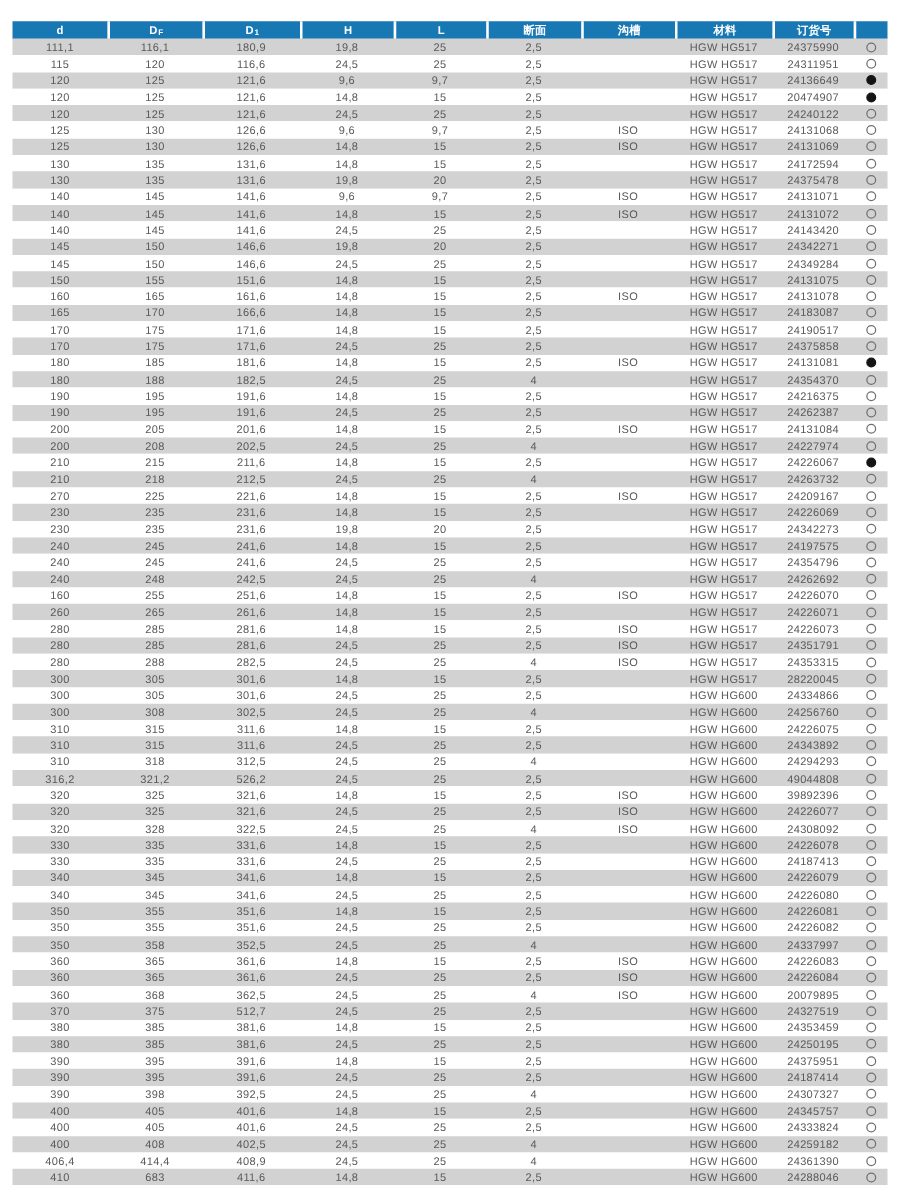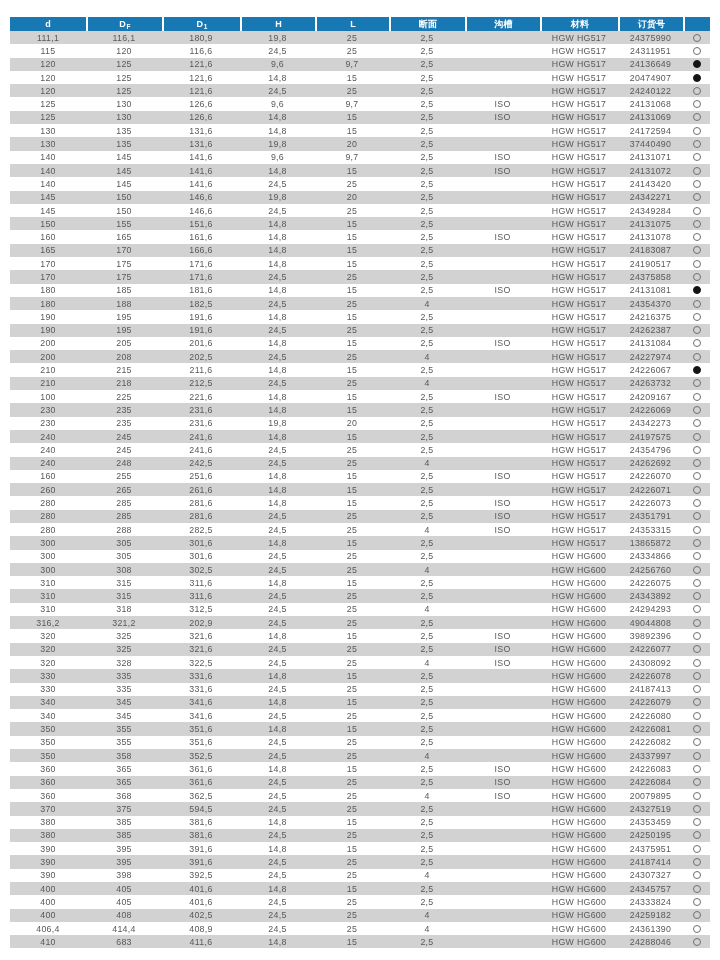--- a/index.html
+++ b/index.html
@@ -244,21 +244,21 @@
         </div>
         <div class="tr">
           <div class="td col0">130</div>
           <div class="td col1">135</div>
           <div class="td col2">131,6</div>
           <div class="td col3">19,8</div>
           <div class="td col4">20</div>
           <div class="td col5">2,5</div>
           <div class="td col6"></div>
           <div class="td col7">HGW HG517</div>
-          <div class="td col8">37440490</div>
+          <div class="td col8">24375478</div>
           <div class="td col9">
             <span class="dot"></span>
           </div>
         </div>
         <div class="tr">
           <div class="td col0">140</div>
           <div class="td col1">145</div>
           <div class="td col2">141,6</div>
           <div class="td col3">9,6</div>
           <div class="td col4">9,7</div>
@@ -502,21 +502,21 @@
           <div class="td col4">25</div>
           <div class="td col5">4</div>
           <div class="td col6"></div>
           <div class="td col7">HGW HG517</div>
           <div class="td col8">24263732</div>
           <div class="td col9">
             <span class="dot"></span>
           </div>
         </div>
         <div class="tr">
-          <div class="td col0">100</div>
+          <div class="td col0">270</div>
           <div class="td col1">225</div>
           <div class="td col2">221,6</div>
           <div class="td col3">14,8</div>
           <div class="td col4">15</div>
           <div class="td col5">2,5</div>
           <div class="td col6">ISO</div>
           <div class="td col7">HGW HG517</div>
           <div class="td col8">24209167</div>
           <div class="td col9">
             <span class="dot"></span>
@@ -664,21 +664,21 @@
         </div>
         <div class="tr">
           <div class="td col0">300</div>
           <div class="td col1">305</div>
           <div class="td col2">301,6</div>
           <div class="td col3">14,8</div>
           <div class="td col4">15</div>
           <div class="td col5">2,5</div>
           <div class="td col6"></div>
           <div class="td col7">HGW HG517</div>
-          <div class="td col8">13865872</div>
+          <div class="td col8">28220045</div>
           <div class="td col9">
             <span class="dot"></span>
           </div>
         </div>
         <div class="tr">
           <div class="td col0">300</div>
           <div class="td col1">305</div>
           <div class="td col2">301,6</div>
           <div class="td col3">24,5</div>
           <div class="td col4">25</div>
@@ -742,21 +742,21 @@
           <div class="td col6"></div>
           <div class="td col7">HGW HG600</div>
           <div class="td col8">24294293</div>
           <div class="td col9">
             <span class="dot"></span>
           </div>
         </div>
         <div class="tr">
           <div class="td col0">316,2</div>
           <div class="td col1">321,2</div>
-          <div class="td col2">202,9</div>
+          <div class="td col2">526,2</div>
           <div class="td col3">24,5</div>
           <div class="td col4">25</div>
           <div class="td col5">2,5</div>
           <div class="td col6"></div>
           <div class="td col7">HGW HG600</div>
           <div class="td col8">49044808</div>
           <div class="td col9">
             <span class="dot"></span>
           </div>
         </div>
@@ -938,21 +938,21 @@
           <div class="td col6">ISO</div>
           <div class="td col7">HGW HG600</div>
           <div class="td col8">20079895</div>
           <div class="td col9">
             <span class="dot"></span>
           </div>
         </div>
         <div class="tr">
           <div class="td col0">370</div>
           <div class="td col1">375</div>
-          <div class="td col2">594,5</div>
+          <div class="td col2">512,7</div>
           <div class="td col3">24,5</div>
           <div class="td col4">25</div>
           <div class="td col5">2,5</div>
           <div class="td col6"></div>
           <div class="td col7">HGW HG600</div>
           <div class="td col8">24327519</div>
           <div class="td col9">
             <span class="dot"></span>
           </div>
         </div>

